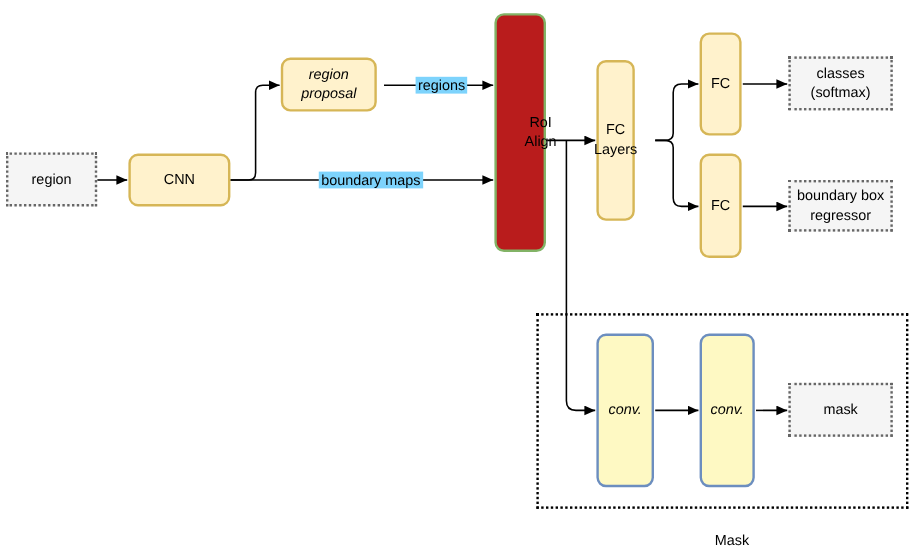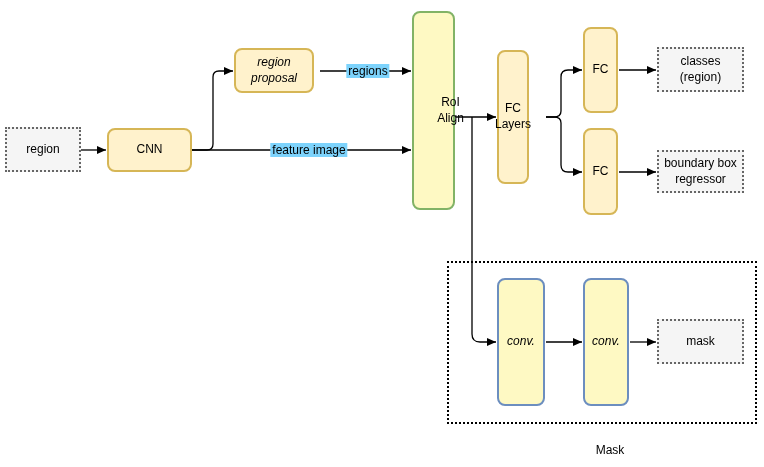--- a/index.html
+++ b/index.html
@@ -29,21 +29,21 @@
     box-sizing: border-box;
     padding: 2px;
     z-index: 3;
   }
   .rounded {
     border-radius: 8px;
     border-width: 2px;
     border-style: solid;
   }
   .yellow { background: #fff2cc; border-color: #d6b656; }
-  .green  { background: #fef9c3; border-color: #82b366; padding-left: 36px; }
+  .green  { background: #b91c1c; border-color: #82b366; padding-left: 36px; }
   .blue   { background: #fef9c3; border-color: #6c8ebf; font-style: italic; }
   .dotted {
     background: #f5f5f5;
     border: 2px dotted #666666;
   }
   .group-container {
     position: absolute;
     background: #ffffff;
     border: 2px dotted #000000;
     box-sizing: border-box;
@@ -117,37 +117,37 @@
 
   <div class="node yellow rounded" style="left:583px; top:27px; width:35px; height:86px;">
     <span>FC</span>
   </div>
 
   <div class="node yellow rounded" style="left:583px; top:128px; width:35px; height:87px;">
     <span>FC</span>
   </div>
 
   <div class="node dotted" style="left:657px; top:47px; width:87px; height:45px;">
-    <span>classes (region)</span>
+    <span>classes (softmax)</span>
   </div>
 
   <div class="node dotted" style="left:657px; top:150px; width:87px; height:43px;">
     <span>boundary box regressor</span>
   </div>
 
   <div class="node blue rounded" style="left:497px; top:278px; width:48px; height:128px;">
     <span>conv.</span>
   </div>
 
   <div class="node blue rounded" style="left:583px; top:278px; width:46px; height:128px;">
     <span>conv.</span>
   </div>
 
   <div class="node dotted" style="left:657px; top:319px; width:87px; height:45px;">
     <span>mask</span>
   </div>
 
   <div class="edge-label" style="left:368px; top:71px;">regions</div>
-  <div class="edge-label" style="left:309px; top:150px;">feature image</div>
+  <div class="edge-label" style="left:309px; top:150px;">boundary maps</div>
 
   <div class="group-label" style="left:610px; top:450px;">Mask</div>
 
 </div>
 
 </body></html>

